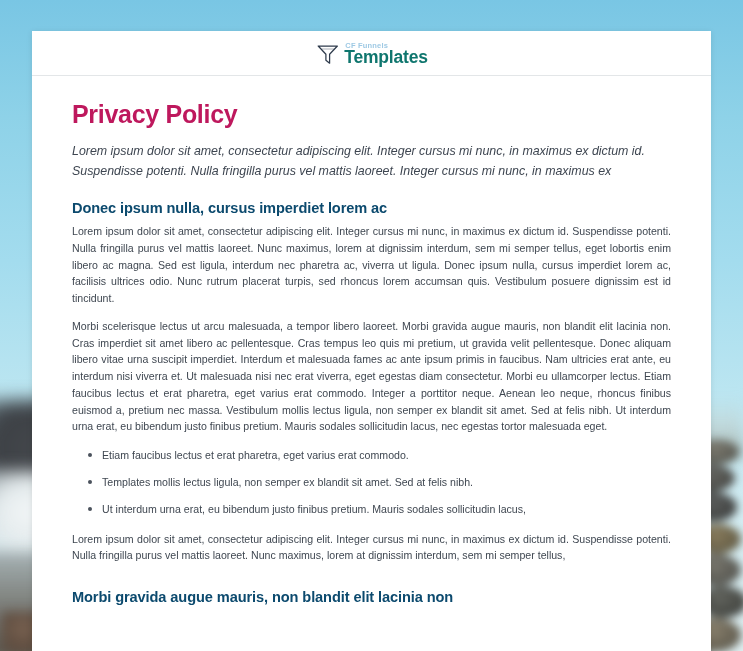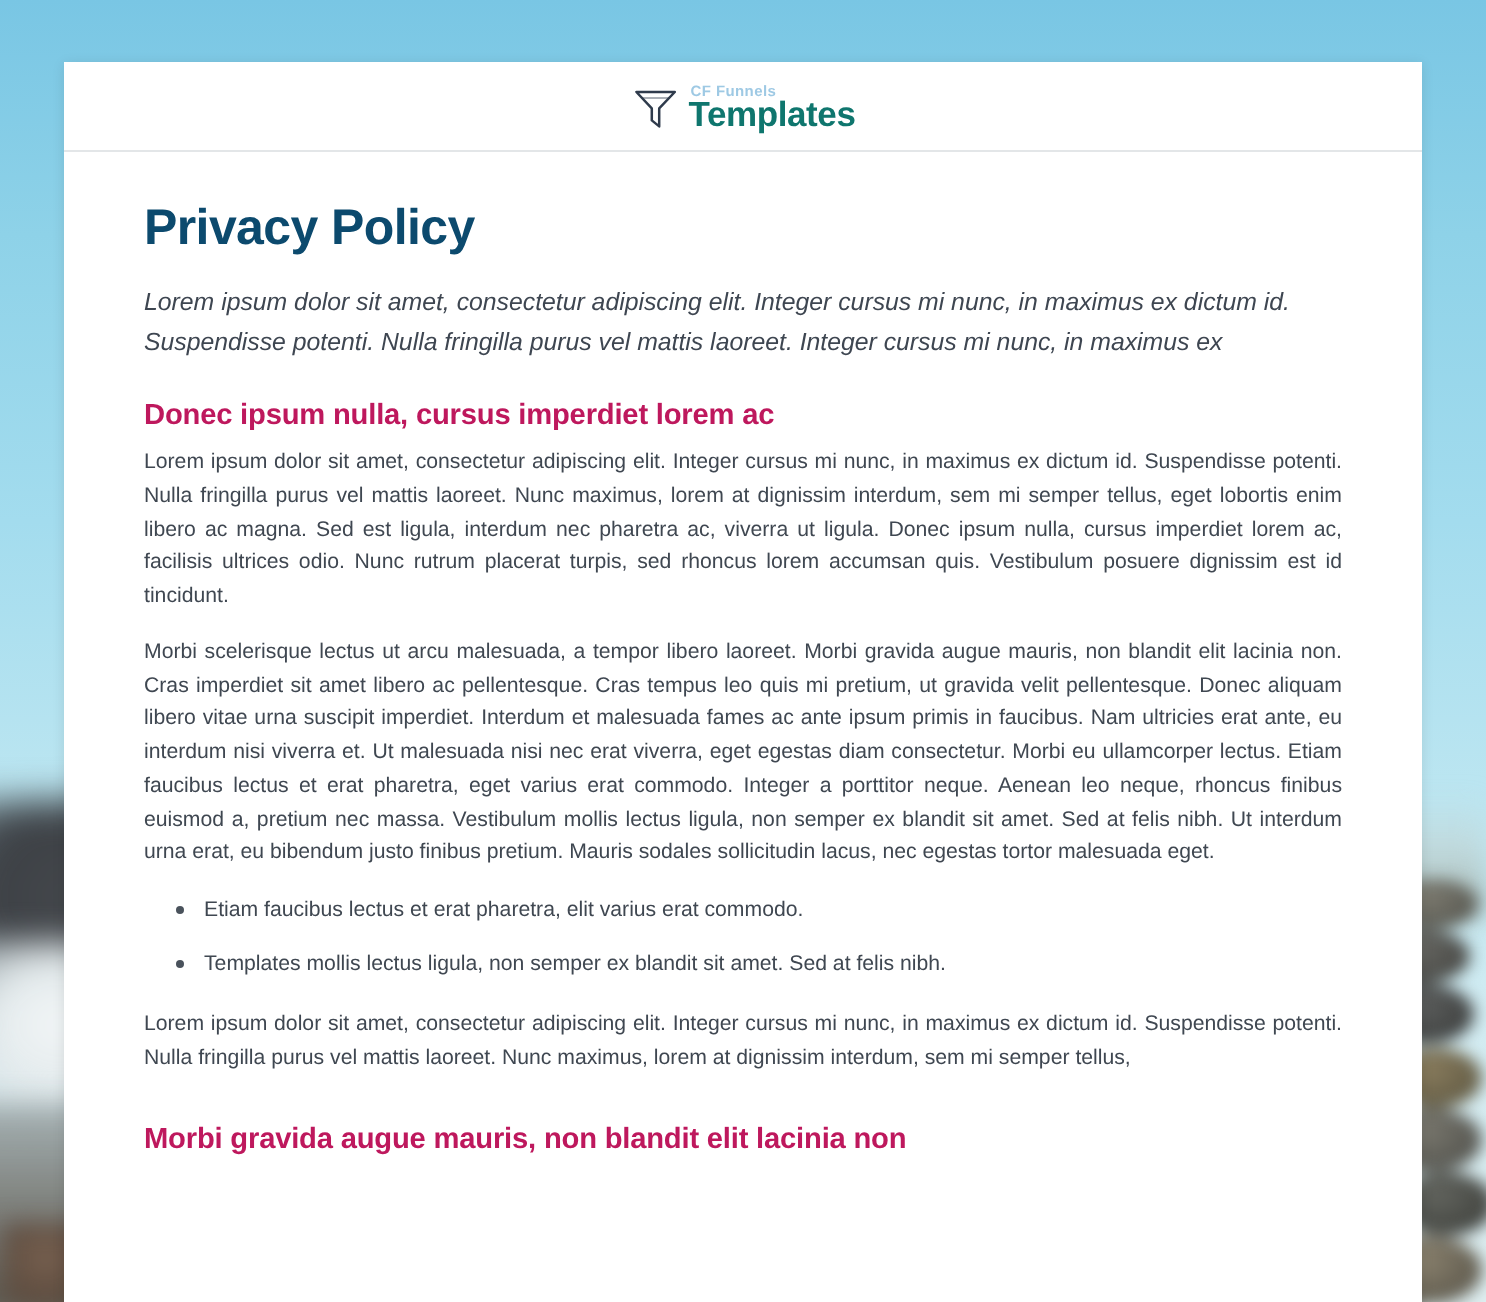--- a/index.html
+++ b/index.html
@@ -147,39 +147,39 @@
     color: #0f766e;
     letter-spacing: -0.2px;
   }
 
   
   #doc-body {
     padding: 24px 40px 0 40px;
   }
 
   #page-title {
-    color: #0c4a6e;
+    color: #be185d;
     font-size: 25px;
     font-weight: 700;
     letter-spacing: -0.3px;
     margin-bottom: 12px;
   }
 
   #intro {
     font-style: italic;
     font-size: 12.4px;
     line-height: 1.62;
     color: #3e4651;
     margin-bottom: 19px;
   }
 
   h2.section-heading {
     font-size: 14.6px;
     font-weight: 600;
-    color: #be185d;
+    color: #0c4a6e;
     letter-spacing: -0.1px;
     margin-bottom: 7px;
   }
 
   p.body-text {
     font-size: 10.6px;
     line-height: 1.58;
     color: #3f4751;
     text-align: justify;
     margin-bottom: 11px;
@@ -261,22 +261,23 @@
 
     <p id="intro">Lorem ipsum dolor sit amet, consectetur adipiscing elit. Integer cursus mi nunc, in maximus ex dictum id. Suspendisse potenti. Nulla fringilla purus vel mattis laoreet. Integer cursus mi nunc, in maximus ex</p>
 
     <h2 class="section-heading">Donec ipsum nulla, cursus imperdiet lorem ac</h2>
 
     <p class="body-text">Lorem ipsum dolor sit amet, consectetur adipiscing elit. Integer cursus mi nunc, in maximus ex dictum id. Suspendisse potenti. Nulla fringilla purus vel mattis laoreet. Nunc maximus, lorem at dignissim interdum, sem mi semper tellus, eget lobortis enim libero ac magna. Sed est ligula, interdum nec pharetra ac, viverra ut ligula. Donec ipsum nulla, cursus imperdiet lorem ac, facilisis ultrices odio. Nunc rutrum placerat turpis, sed rhoncus lorem accumsan quis. Vestibulum posuere dignissim est id tincidunt.</p>
 
     <p class="body-text">Morbi scelerisque lectus ut arcu malesuada, a tempor libero laoreet. Morbi gravida augue mauris, non blandit elit lacinia non. Cras imperdiet sit amet libero ac pellentesque. Cras tempus leo quis mi pretium, ut gravida velit pellentesque. Donec aliquam libero vitae urna suscipit imperdiet. Interdum et malesuada fames ac ante ipsum primis in faucibus. Nam ultricies erat ante, eu interdum nisi viverra et. Ut malesuada nisi nec erat viverra, eget egestas diam consectetur. Morbi eu ullamcorper lectus. Etiam faucibus lectus et erat pharetra, eget varius erat commodo. Integer a porttitor neque. Aenean leo neque, rhoncus finibus euismod a, pretium nec massa. Vestibulum mollis lectus ligula, non semper ex blandit sit amet. Sed at felis nibh. Ut interdum urna erat, eu bibendum justo finibus pretium. Mauris sodales sollicitudin lacus, nec egestas tortor malesuada eget.</p>
 
     <ul class="bullet-list">
-      <li>Etiam faucibus lectus et erat pharetra, elit varius erat commodo.</li>
+      <li>Etiam faucibus lectus et erat pharetra, eget varius erat commodo.</li>
       <li>Templates mollis lectus ligula, non semper ex blandit sit amet. Sed at felis nibh.</li>
+      <li>Ut interdum urna erat, eu bibendum justo finibus pretium. Mauris sodales sollicitudin lacus,</li>
     </ul>
 
     <p class="body-text">Lorem ipsum dolor sit amet, consectetur adipiscing elit. Integer cursus mi nunc, in maximus ex dictum id. Suspendisse potenti. Nulla fringilla purus vel mattis laoreet. Nunc maximus, lorem at dignissim interdum, sem mi semper tellus,</p>
 
     <div class="spacer-md"></div>
 
     <h2 class="section-heading">Morbi gravida augue mauris, non blandit elit lacinia non</h2>
 
   </div>
 </div>

